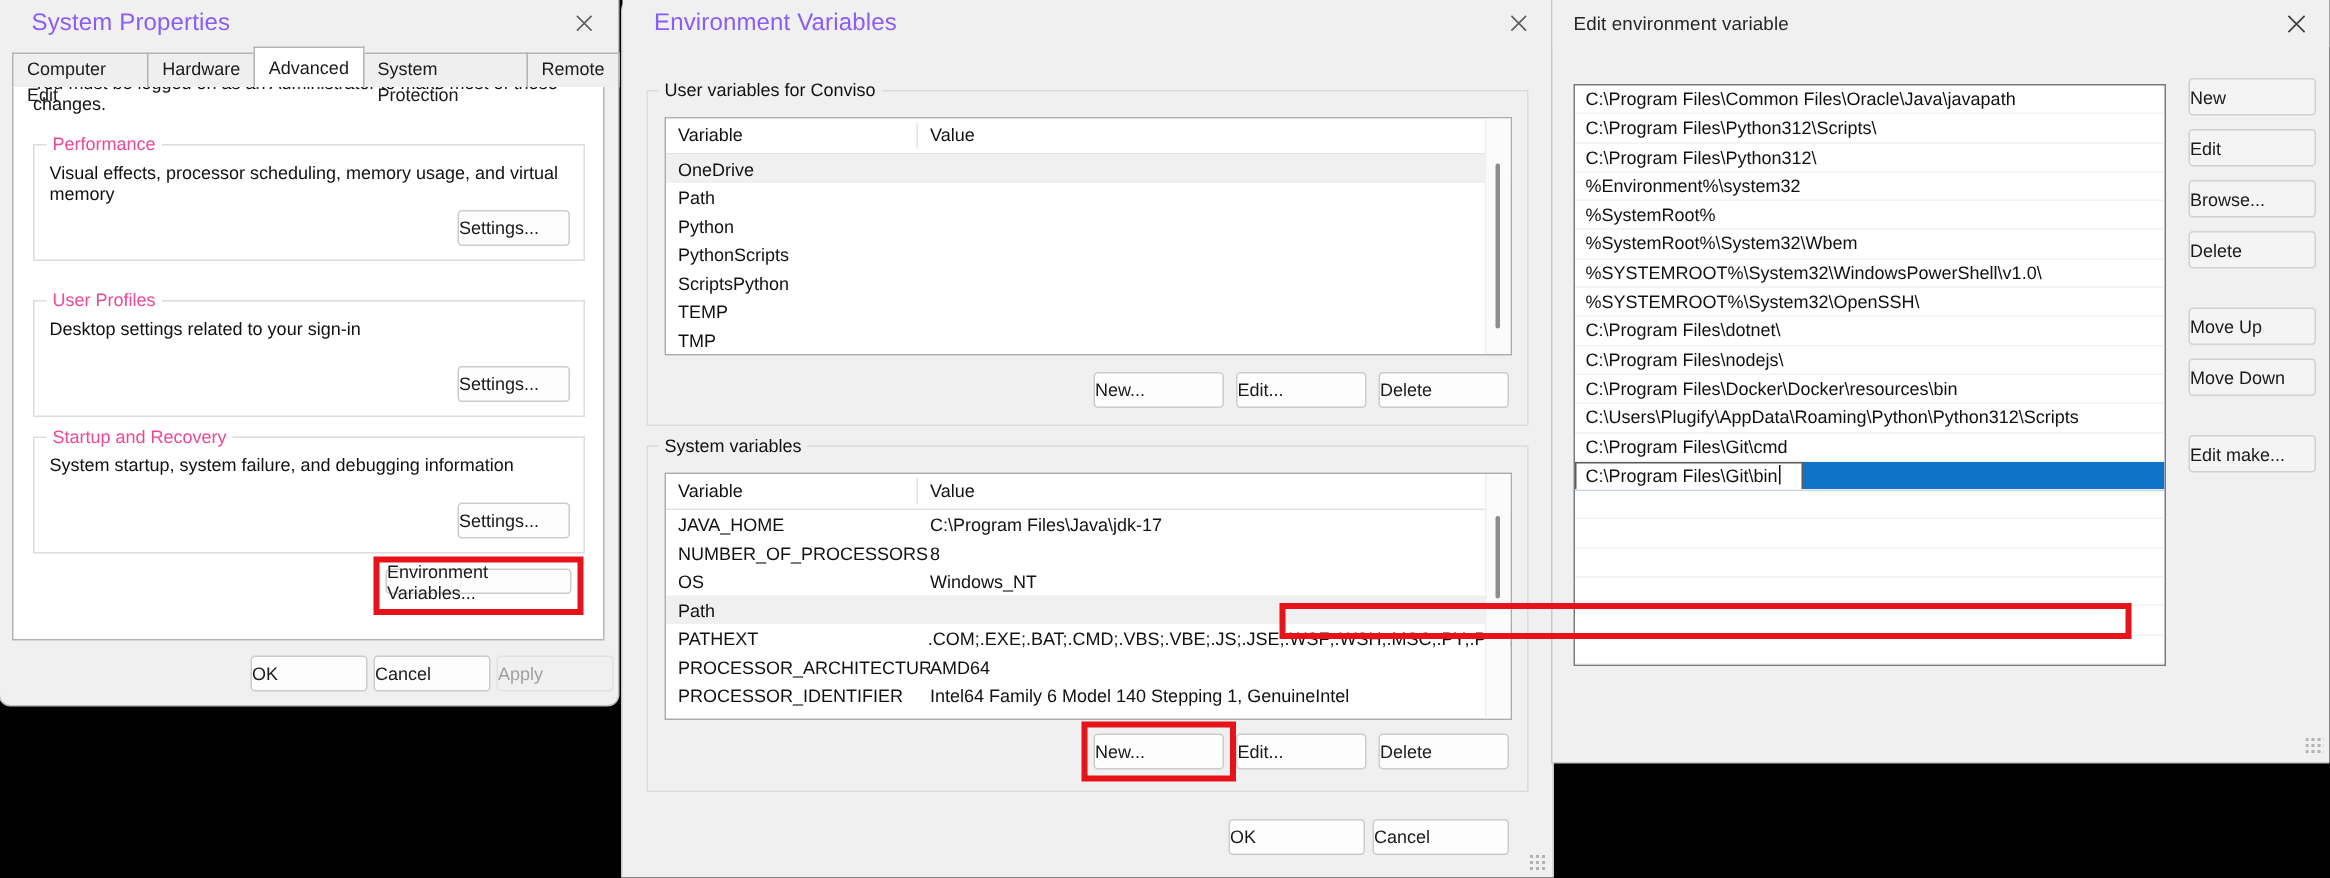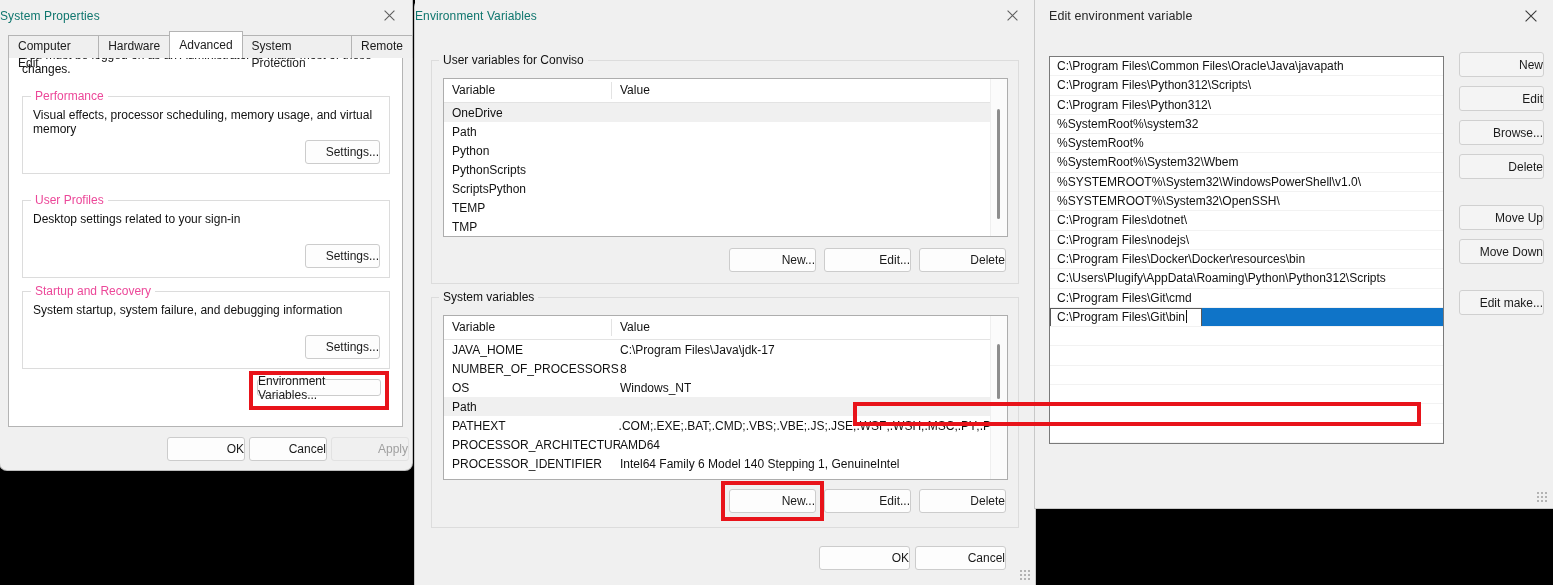--- a/index.html
+++ b/index.html
@@ -26,23 +26,23 @@
     box-sizing: border-box;
   }
   .titlebar {
     height: 31px;
     background: #f0f0f0;
     position: relative;
     display: flex;
     align-items: center;
   }
   .titlebar .title {
-    font-size: 12px;
-    color: #0f766e;
-    padding-left: 0;
+    font-size: 16px;
+    color: #8b5cf6;
+    padding-left: 21px;
     letter-spacing: 0.1px;
   }
   .close-btn {
     position: absolute;
     right: 0;
     top: 0;
     width: 45px;
     height: 31px;
     display: flex;
     align-items: center;
@@ -136,21 +136,21 @@
   }
   .winbtn {
     background: #fdfdfd;
     border: 1px solid #cccccc;
     border-radius: 3px;
     font-size: 12px;
     color: #1a1a1a;
     font-family: "Liberation Sans", sans-serif;
     display: flex;
     align-items: center;
-    justify-content: flex-end;
+    justify-content: flex-start;
     box-sizing: border-box;
     cursor: default;
   }
   .winbtn.disabled { color: #a0a0a0; }
 
   
   #envvars {
     left: 415px;
     top: 0px;
     width: 620px;
@@ -520,21 +520,21 @@
         <svg width="12" height="12" viewBox="0 0 12 12">
             <path d="M0.6 0.6 L11.4 11.4 M11.4 0.6 L0.6 11.4" stroke="#3a3a3a" stroke-width="1.1" fill="none"></path>
           </svg>
       </div>
     </div>
 
     <div class="path-list">
       <div class="path-row">C:\Program Files\Common Files\Oracle\Java\javapath</div>
       <div class="path-row">C:\Program Files\Python312\Scripts\</div>
       <div class="path-row">C:\Program Files\Python312\</div>
-      <div class="path-row">%SystemRoot%\system32</div>
+      <div class="path-row">%Environment%\system32</div>
       <div class="path-row">%SystemRoot%</div>
       <div class="path-row">%SystemRoot%\System32\Wbem</div>
       <div class="path-row">%SYSTEMROOT%\System32\WindowsPowerShell\v1.0\</div>
       <div class="path-row">%SYSTEMROOT%\System32\OpenSSH\</div>
       <div class="path-row">C:\Program Files\dotnet\</div>
       <div class="path-row">C:\Program Files\nodejs\</div>
       <div class="path-row">C:\Program Files\Docker\Docker\resources\bin</div>
       <div class="path-row">C:\Users\Plugify\AppData\Roaming\Python\Python312\Scripts</div>
       <div class="path-row">C:\Program Files\Git\cmd</div>
       <div class="path-row selected">

